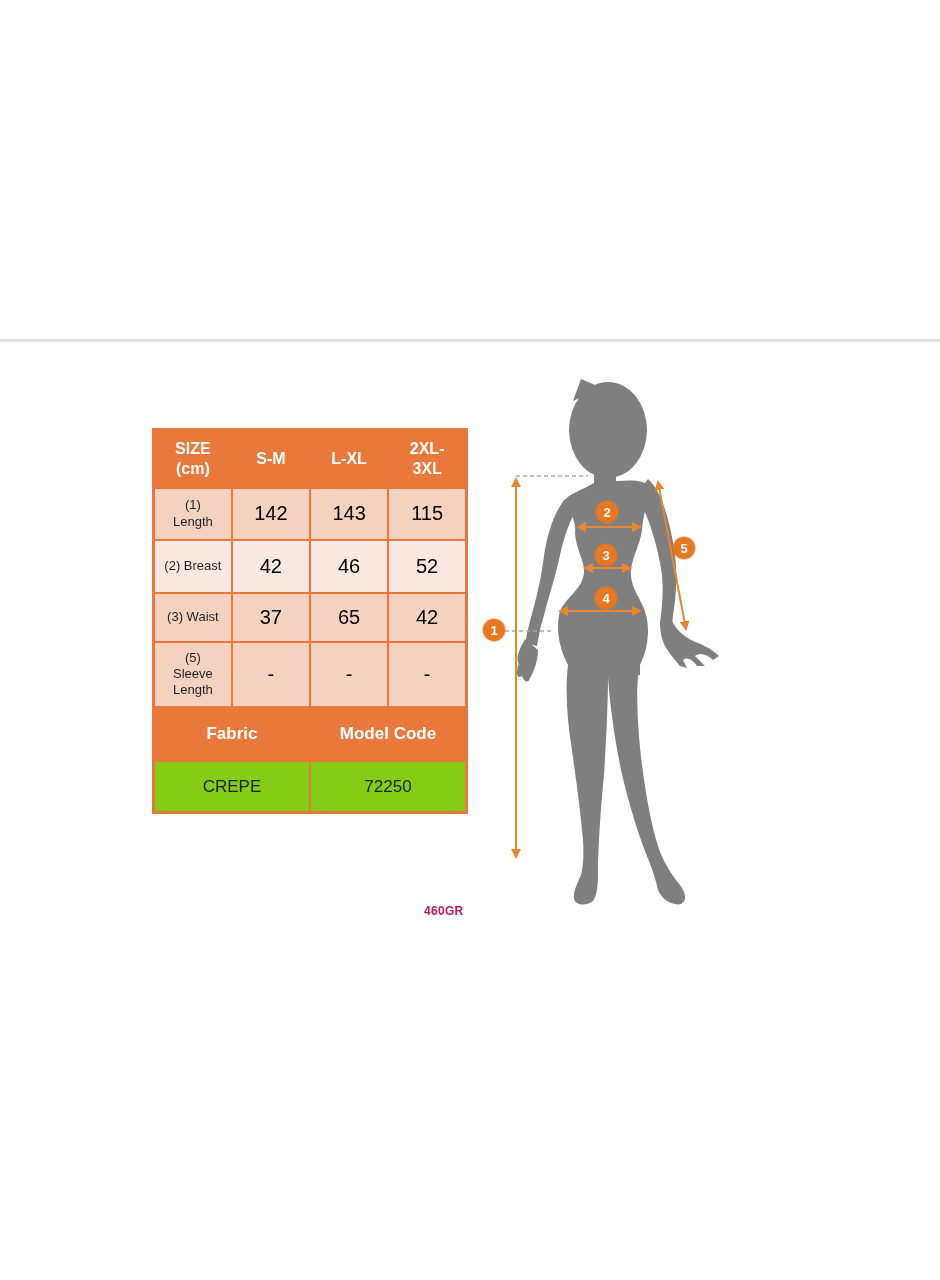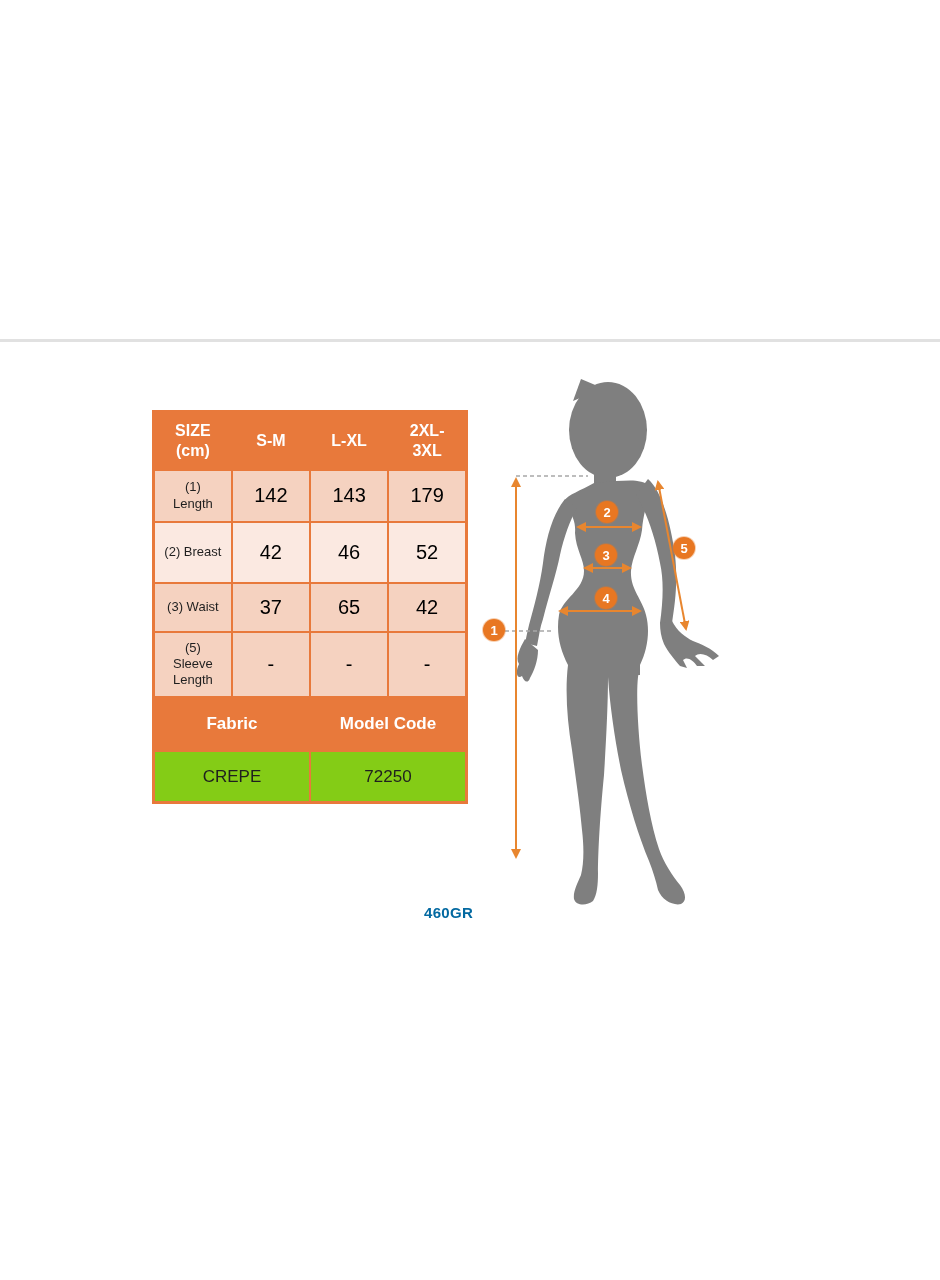--- a/index.html
+++ b/index.html
@@ -4,32 +4,32 @@
 <style>
   html,body{margin:0;padding:0;}
   body{
     width:940px;height:1280px;position:relative;background:#ffffff;
     font-family:"Liberation Sans", sans-serif;overflow:hidden;
   }
   .divider{
     position:absolute;left:0;top:339px;width:940px;height:3px;background:#e1e1e1;
   }
   
-  .size-table-wrap{position:absolute;left:152px;top:410px;width:316px;}
+  .size-table-wrap{position:absolute;left:152px;top:428px;width:316px;}
   table.size-table{
     width:316px;border-collapse:collapse;table-layout:fixed;
     border:3px solid #e8793b;
   }
   table.size-table td, table.size-table th{
     border:2px solid #e8793b;text-align:center;vertical-align:middle;
     padding:0;white-space:pre-line;line-height:1.25;
   }
   .hdr{background:#e8793b;color:#ffffff;font-weight:bold;font-size:16px;}
   tr.h-row{height:58px;}
-  tr.r0{height:52px;} tr.r1{height:61px;} tr.r2{height:49px;margin-top:38px;}
+  tr.r0{height:52px;} tr.r1{height:53px;} tr.r2{height:49px;margin-top:38px;}
   tr.r3{height:51px;} tr.r4{height:65px;}
   tr.f-h{height:54px;} tr.f-v{height:52px;}
   .row-dark td, .row-dark th{background:#f5d2c0;}
   .row-light td, .row-light th{background:#fbe9e1;}
   .lbl{font-size:13px;font-weight:normal;color:#1f1f1f;}
   .val{font-size:20px;color:#000000;}
   .info-hdr{font-size:17px;}
   .info-val{font-size:17px;color:#1f1f1f;background:#84cc16;}
   
   .figure{position:absolute;left:480px;top:375px;width:260px;height:545px;}
@@ -38,21 +38,21 @@
     position:absolute;width:22px;height:22px;border-radius:50%;
     background:#e87722;color:#ffffff;font-size:13px;font-weight:bold;
     display:flex;align-items:center;justify-content:center;
     box-shadow:0 0 0 1px rgba(232,119,34,.35);
   }
   .m1{left:3px;top:244px;} .m2{left:116px;top:126px;}
   .m3{left:115px;top:169px;} .m4{left:115px;top:212px;}
   .m5{left:193px;top:162px;}
   
   .footnote{
-    position:absolute;left:424px;top:904px;font-size:15px;font-weight:bold;color:#0369a1;
+    position:absolute;left:424px;top:904px;font-size:12px;font-weight:bold;color:#be185d;
     letter-spacing:.3px;
   }
 </style>
 </head>
 <body>
 
 <div class="divider"></div>
 
 <div class="size-table-wrap">
   <table class="size-table">
@@ -69,21 +69,21 @@
         <th class="hdr">S-M</th>
         <th class="hdr">L-XL</th>
         <th class="hdr">2XL-
 3XL</th>
       </tr>
       <tr class="r0 row-dark">
         <th class="lbl">(1)
 Length</th>
         <td class="val">142</td>
         <td class="val">143</td>
-        <td class="val">179</td>
+        <td class="val">115</td>
       </tr>
       <tr class="r1 row-light">
         <th class="lbl">(2) Breast</th>
         <td class="val">42</td>
         <td class="val">46</td>
         <td class="val">52</td>
       </tr>
       <tr class="r2 row-dark">
         <th class="lbl">(3) Waist</th>
         <td class="val">37</td>

